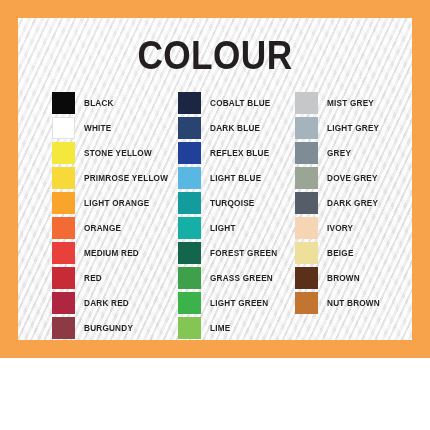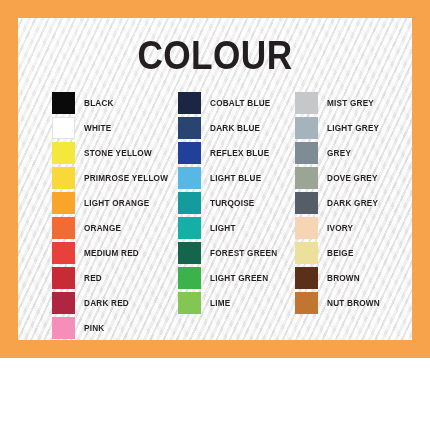--- a/index.html
+++ b/index.html
@@ -154,20 +154,24 @@
           </div>
           <div class="swatch-row">
             <div class="swatch" style="background: rgb(199, 43, 54);"></div>
             <div class="swatch-label">RED</div>
           </div>
           <div class="swatch-row">
             <div class="swatch" style="background: rgb(174, 38, 64);"></div>
             <div class="swatch-label">DARK RED</div>
           </div>
           <div class="swatch-row">
+            <div class="swatch" style="background: rgb(142, 58, 69);"></div>
+            <div class="swatch-label">BURGUNDY</div>
+          </div>
+          <div class="swatch-row">
             <div class="swatch" style="background: rgb(245, 143, 185);"></div>
             <div class="swatch-label">PINK</div>
           </div>
         </div>
       <div class="column col-1">
           <div class="swatch-row">
             <div class="swatch" style="background: rgb(27, 39, 66);"></div>
             <div class="swatch-label">COBALT BLUE</div>
           </div>
           <div class="swatch-row">
@@ -188,20 +192,24 @@
           </div>
           <div class="swatch-row">
             <div class="swatch" style="background: rgb(22, 175, 166);"></div>
             <div class="swatch-label">LIGHT</div>
           </div>
           <div class="swatch-row">
             <div class="swatch" style="background: rgb(19, 102, 75);"></div>
             <div class="swatch-label">FOREST GREEN</div>
           </div>
           <div class="swatch-row">
+            <div class="swatch" style="background: rgb(63, 160, 76);"></div>
+            <div class="swatch-label">GRASS GREEN</div>
+          </div>
+          <div class="swatch-row">
             <div class="swatch" style="background: rgb(60, 179, 74);"></div>
             <div class="swatch-label">LIGHT GREEN</div>
           </div>
           <div class="swatch-row">
             <div class="swatch" style="background: rgb(132, 198, 84);"></div>
             <div class="swatch-label">LIME</div>
           </div>
         </div>
       <div class="column col-2">
           <div class="swatch-row">

